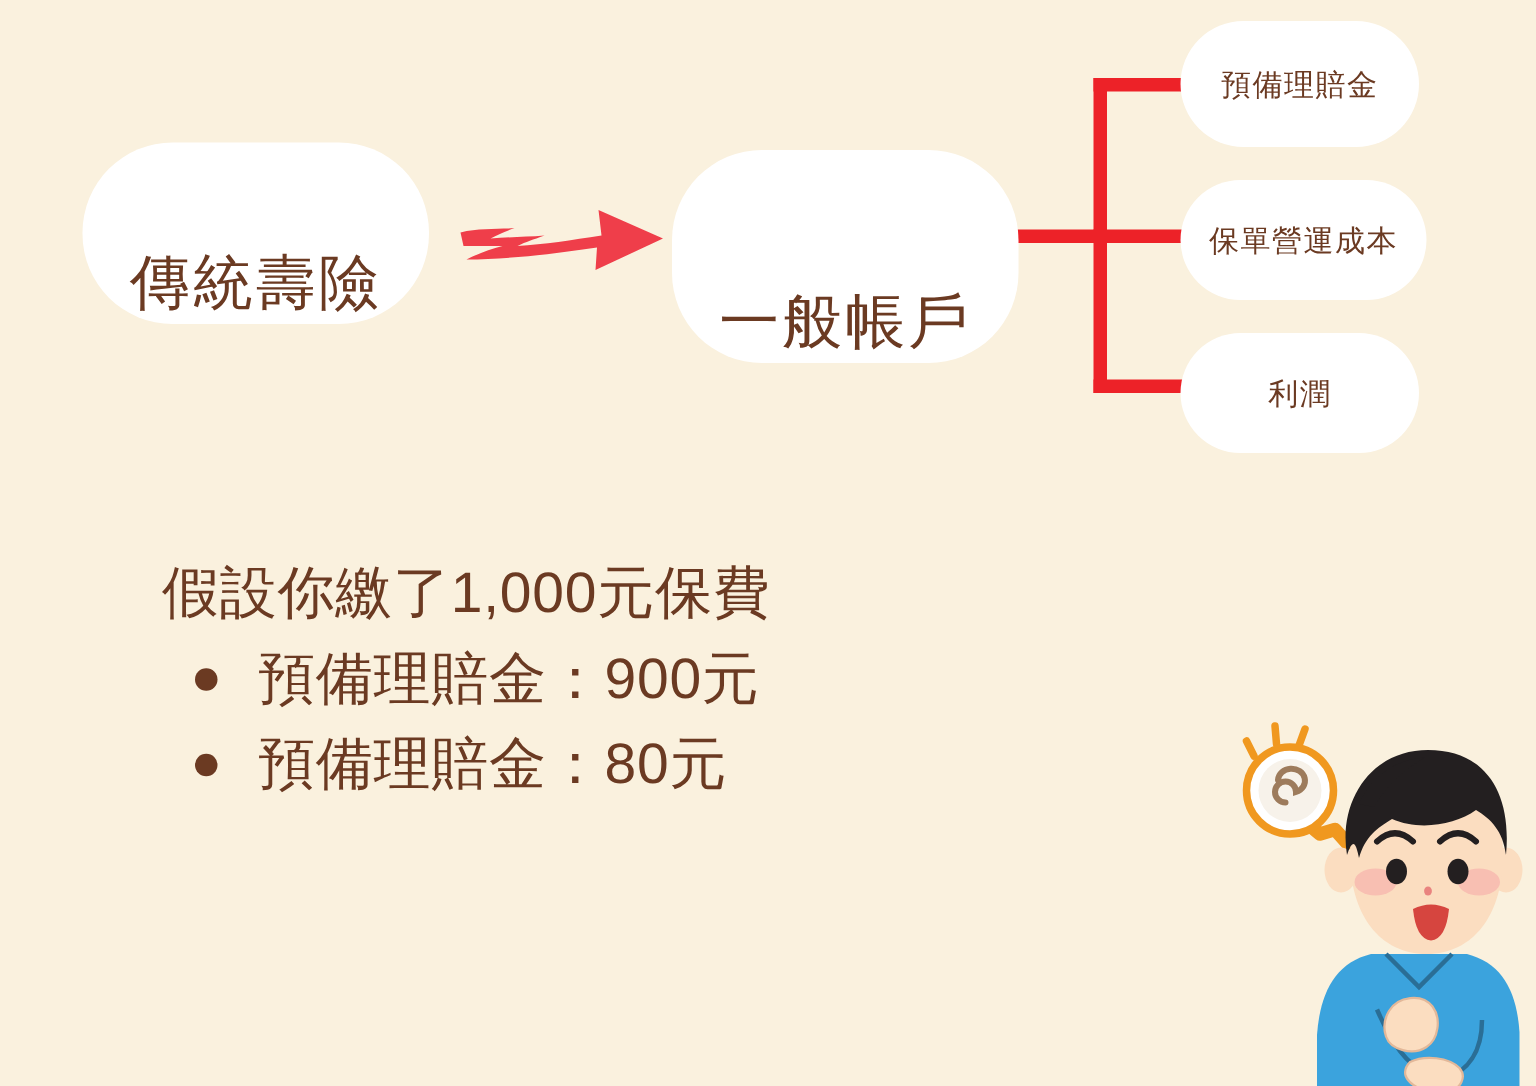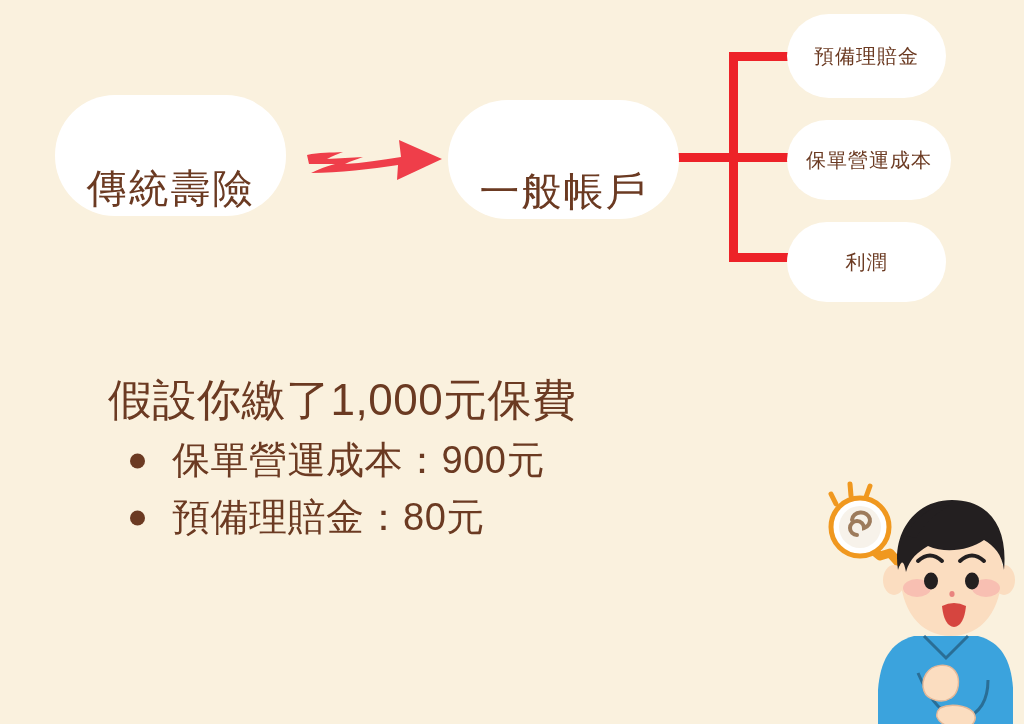--- a/index.html
+++ b/index.html
@@ -40,21 +40,21 @@
     align-items: flex-end;
   }
   .pill-sub {
     font-size: 20px;
     letter-spacing: 1px;
     border-radius: 45px;
     justify-content: center;
   }
 
   #box-traditional { left: 55px;  top: 95px;  width: 231px; height: 121px; }
-  #box-general     { left: 448px; top: 100px; width: 231px; height: 119px; }
+  #box-general     { left: 448px; top: 100px; width: 231px; height: 142px; }
   #box-reserve     { left: 787px; top: 14px;  width: 159px; height: 84px;  }
   #box-opcost      { left: 787px; top: 120px; width: 164px; height: 80px;  }
   #box-profit      { left: 787px; top: 222px; width: 159px; height: 80px;  }
 
   
   .connector {
     position: absolute;
     background: #ed2228;
     z-index: 1;
   }
@@ -77,21 +77,21 @@
   
   #explanation {
     position: absolute;
     left: 100px;
     top: 372px;
     width: 620px;
     color: #6b3a22;
     z-index: 3;
   }
   #explanation-heading {
-    font-size: 44px;
+    font-size: 38px;
     line-height: 1.28;
     letter-spacing: 0.5px;
     margin: 0 0 4px 8px;
     white-space: nowrap;
   }
   #explanation-list {
     list-style: none;
     margin: 0;
     padding: 0;
   }
@@ -157,21 +157,21 @@
   </div>
   <div class="pill pill-sub" id="box-profit">
     <span>利潤</span>
   </div>
 
   <div id="explanation">
     <p id="explanation-heading">假設你繳了1,000元保費</p>
     <ul id="explanation-list">
       <li>
         <span class="bullet-dot"></span>
-        <span>保單營運成本：900元</span>
+        <span>預備理賠金：900元</span>
       </li>
       <li>
         <span class="bullet-dot"></span>
         <span>預備理賠金：80元</span>
       </li>
     </ul>
   </div>
 
   <svg id="illustration-boy" viewBox="0 0 210 270">
 

